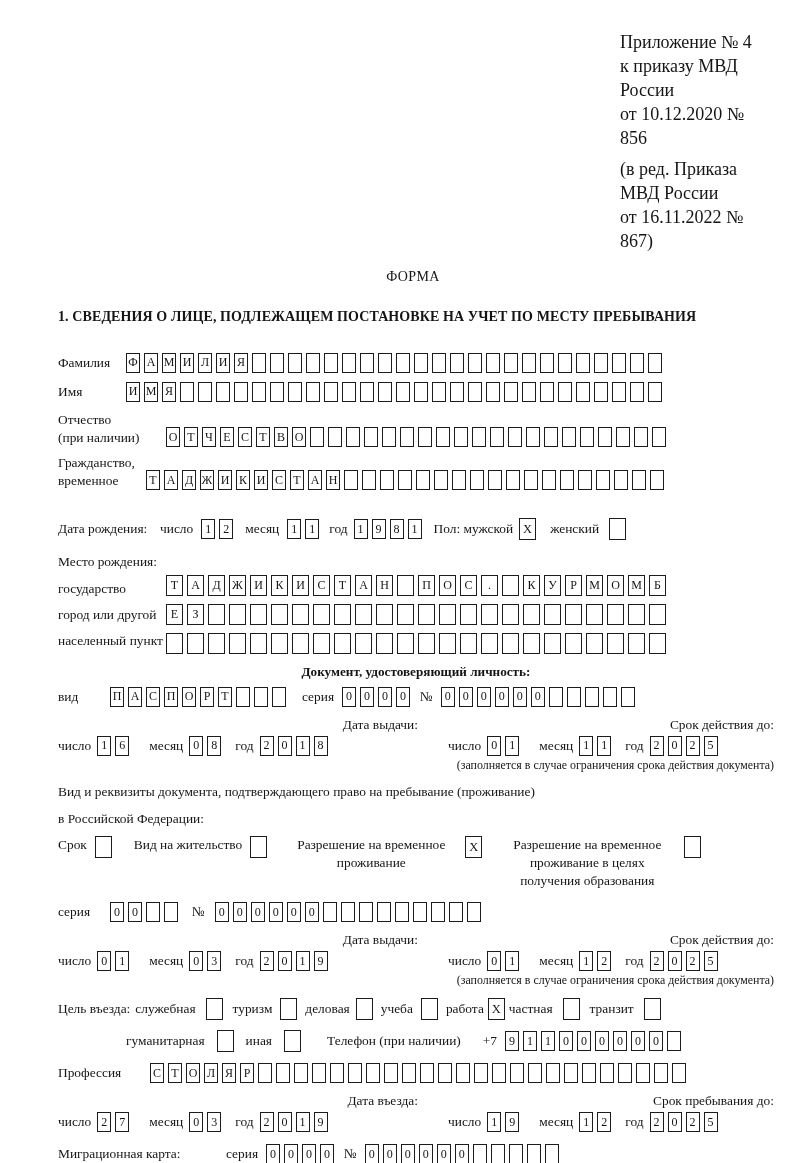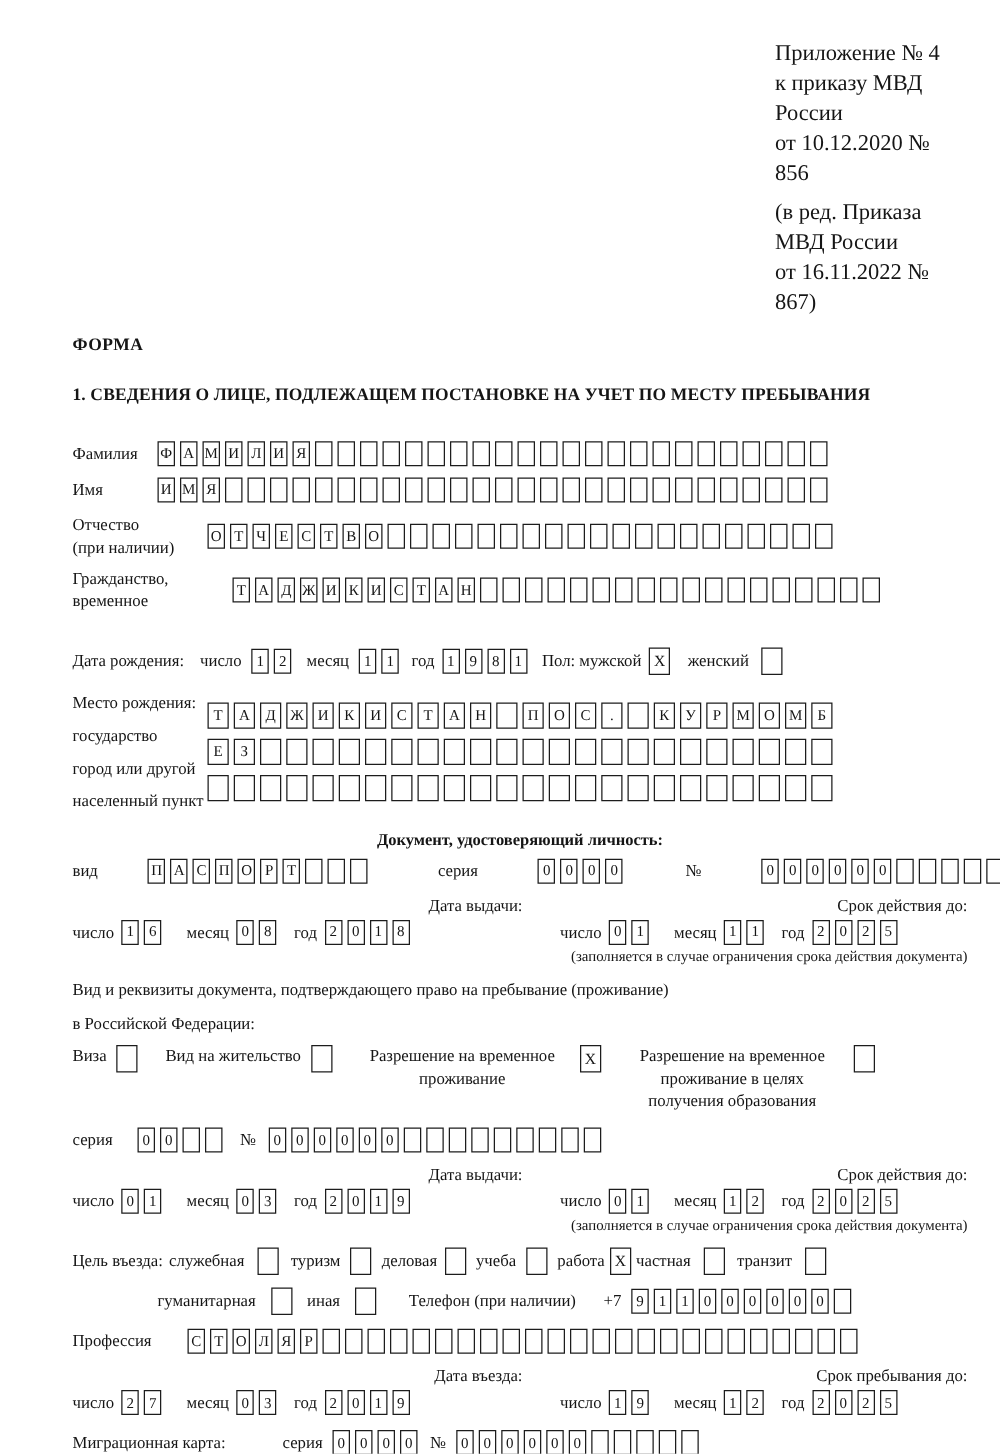--- a/index.html
+++ b/index.html
@@ -7,43 +7,43 @@
   body {
     width:800px; height:1163px;
     font-family:"Liberation Serif", serif;
     color:#151515;
     overflow:hidden;
   }
   .page { padding:30px 26px 16px 58px; position:relative; }
 
   .appendix { margin-left:562px; font-size:18px; line-height:1.34; }
   .appendix .grp2 { margin-top:6px; }
-  .forma { text-align:left; font-weight:bold; font-size:14px; margin-top:16px; padding-right:6px; letter-spacing:.4px; }
+  .forma { text-align:center; font-weight:normal; font-size:14px; margin-top:16px; padding-right:6px; letter-spacing:.4px; }
 
   .title { text-align:center; font-weight:bold; font-size:14.6px; line-height:1.55; margin-top:18px; letter-spacing:.2px; }
   .blank-line { display:inline-block; width:56px; border-bottom:1.6px solid #222; height:2px; margin-left:10px; }
 
   .sec-heading { font-weight:bold; font-size:14px; margin-top:24px; letter-spacing:.1px; }
 
   .lbl { font-size:13.4px; line-height:1.35; }
   .frow { display:flex; align-items:center; }
-  .ftop { display:flex; align-items:center; }
+  .ftop { display:flex; align-items:flex-end; }
 
   .cellrow { display:flex; gap:4px; }
   .cell {
     width:14px; height:20px; flex:none;
     border:1.7px solid #1c1c1c; background:#fff;
     display:inline-flex; align-items:center; justify-content:center;
     font-size:12px; font-family:"Liberation Serif", serif;
   }
   .cellrow.wide .cell { width:17px; height:21px; }
   .cb { width:17px; height:22px; flex:none; border:1.7px solid #1c1c1c;
         display:inline-flex; align-items:center; justify-content:center; font-size:12.5px; }
 
-  .m7 { margin-top:7px;gap:40px; }  .m9 { margin-top:9px; }  .m12 { margin-top:28px; }
+  .m7 { margin-top:7px; }  .m9 { margin-top:9px; }  .m12 { margin-top:28px; }
   .lblcol { flex:none; }
 
   .center-bold { text-align:center; font-weight:bold; font-size:13.2px; margin-top:10px; }
 
   .two-col { display:flex; margin-top:10px; }
   .col-left { width:360px; flex:none; }
   .col-right { flex:1; padding-left:30px; }
   .date-head { text-align:right; font-size:13.4px; margin-bottom:3px; }
   .dgroup { display:flex; align-items:center; }
   .dgroup .lbl { margin-right:6px; }
@@ -425,21 +425,21 @@
       </div>
     </div>
   </div>
   <div class="note-right">(заполняется в случае ограничения срока действия документа)</div>
 
   <div class="lbl" style="margin-top:10px">Вид и реквизиты документа, подтверждающего право на пребывание (проживание)</div>
   <div class="lbl" style="margin-top:9px">в Российской Федерации:</div>
 
   <div class="options-row">
     <div class="opt">
-      <span class="lbl">Виза</span>
+      <span class="lbl">Срок</span>
       <span class="cb"></span>
     </div>
     <div class="opt" style="margin-left:22px">
       <span class="lbl">Вид на жительство</span>
       <span class="cb"></span>
     </div>
     <div class="opt" style="margin-left:18px">
       <span class="lbl opt-center">Разрешение на временное проживание</span>
       <span class="cb">X</span>
     </div>

